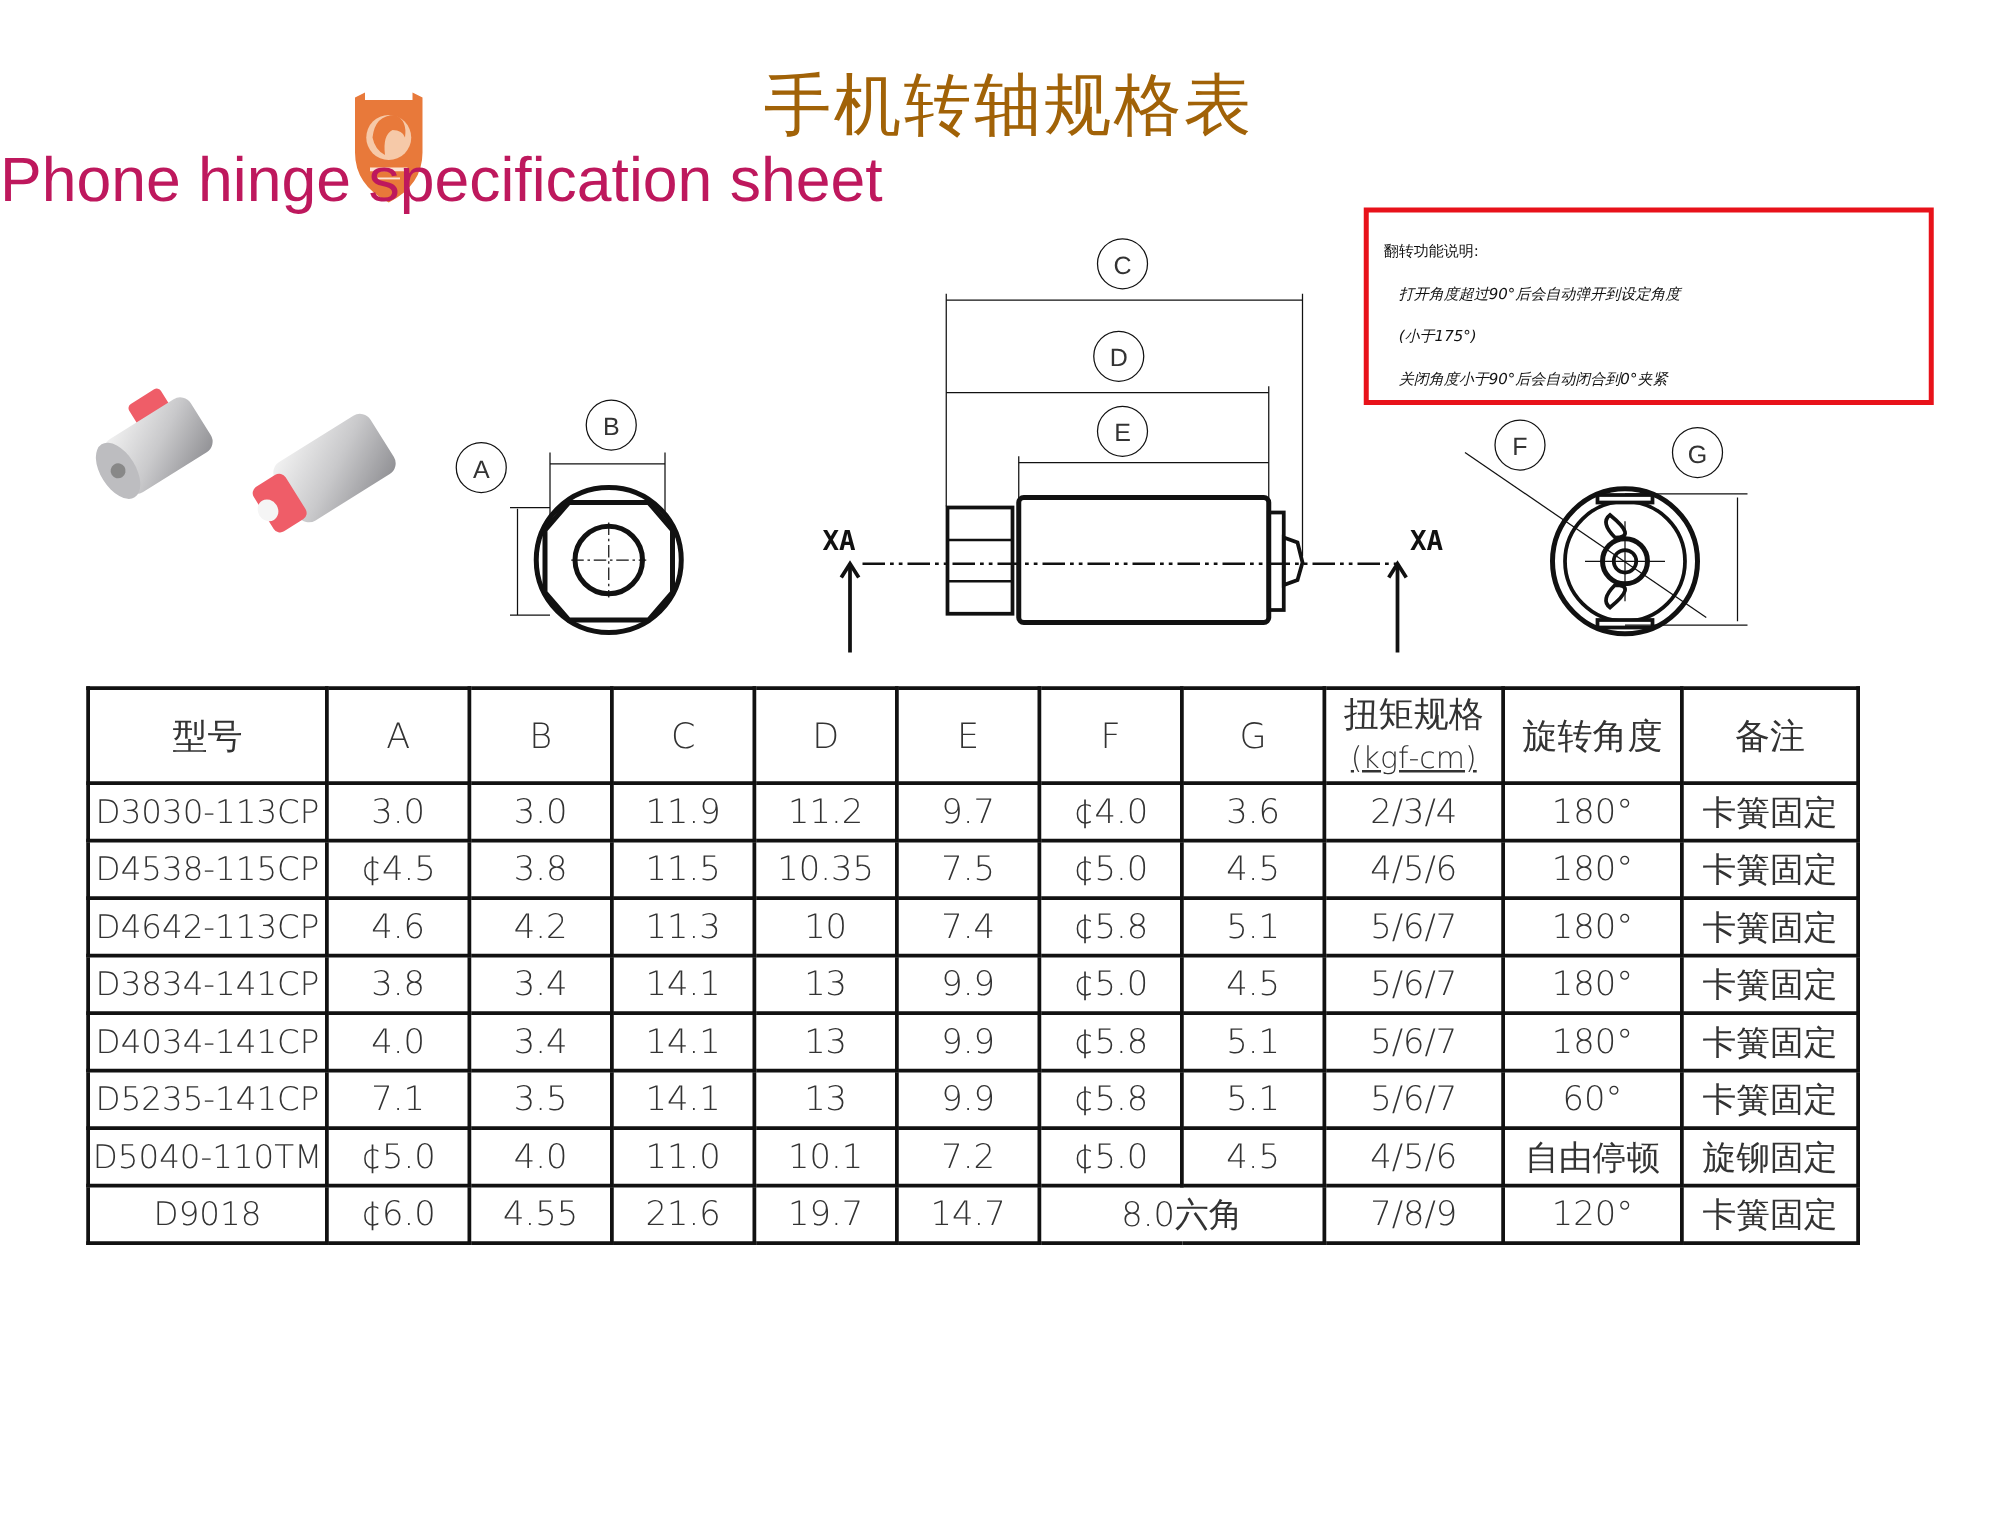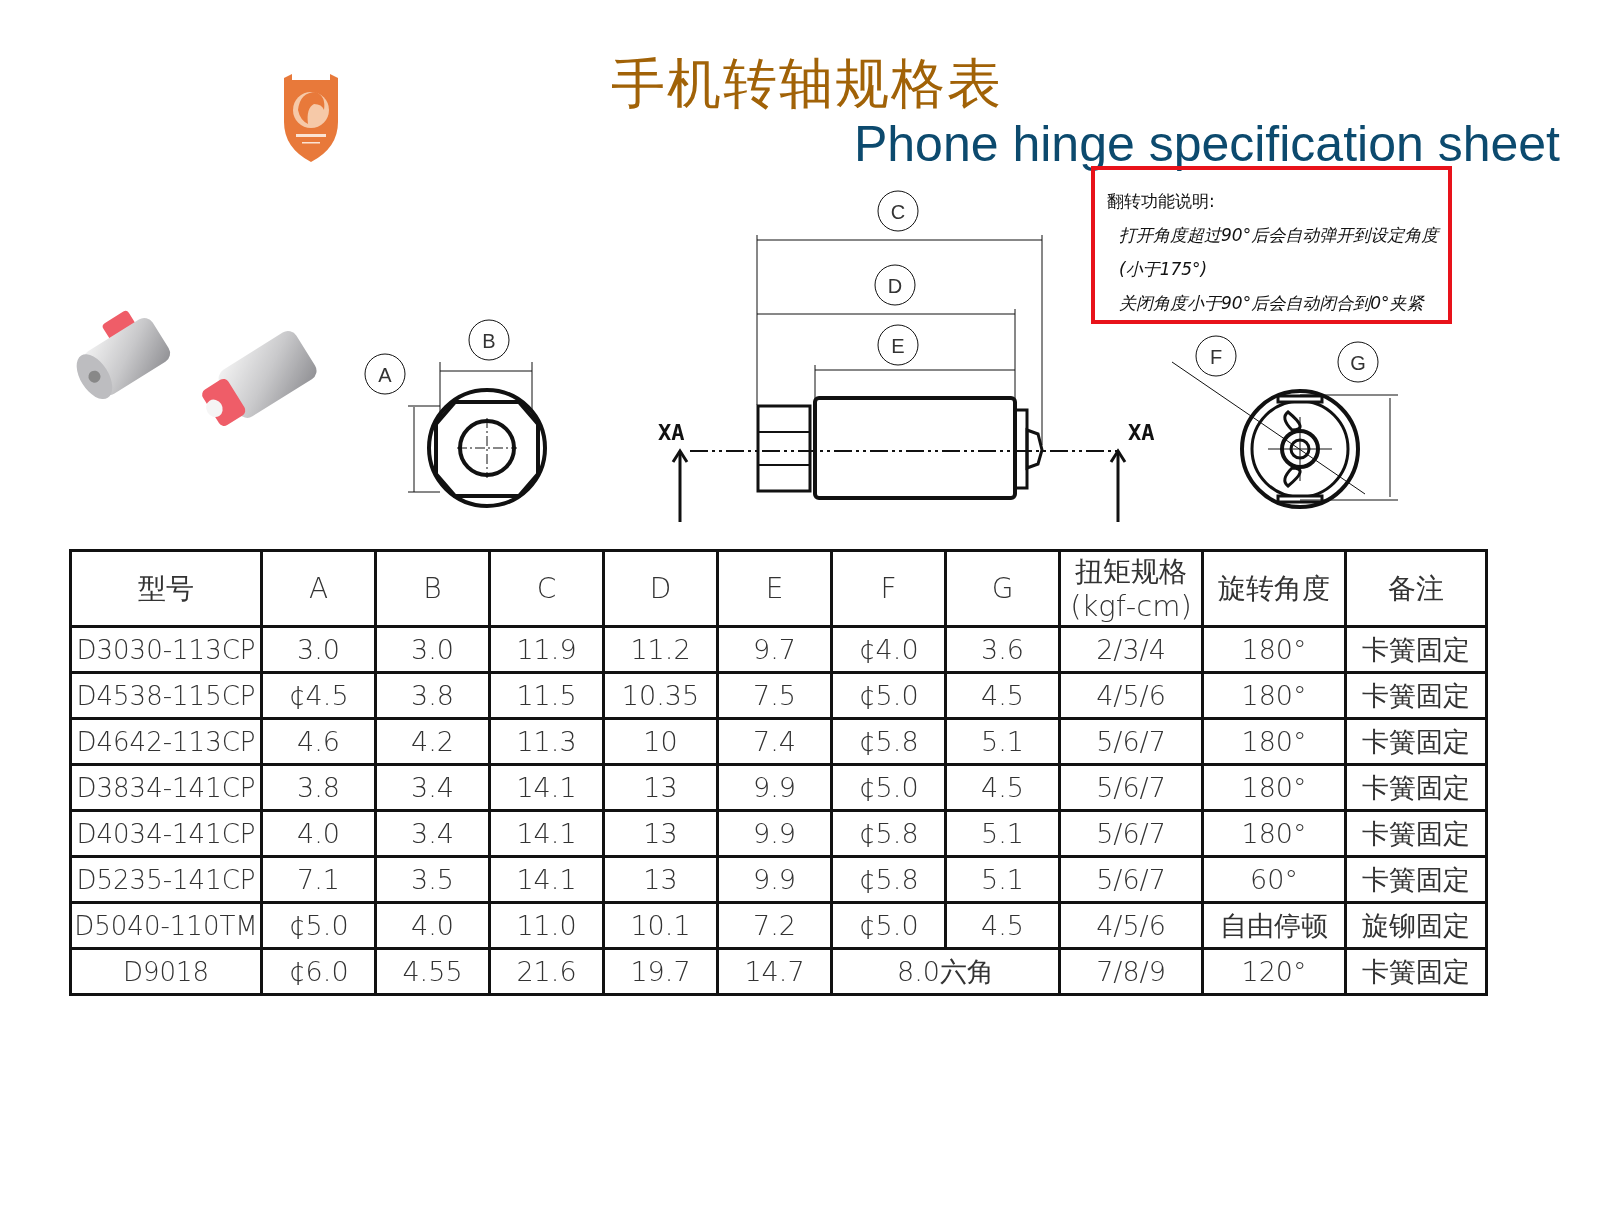--- a/index.html
+++ b/index.html
@@ -1,31 +1,31 @@
 <!DOCTYPE html>
 <html><head>
 <meta charset="utf-8">
 <style>
   html, body { margin:0; padding:0; background:#ffffff; }
   body { width:1600px; height:1213px; position:relative; overflow:hidden;
          font-family:"DejaVu Sans", "Liberation Sans", sans-serif; color:#222; }
   .abs { position:absolute; }
   .title-cn { left:0; width:1560px; top:48px; text-align:center; font-size:54px; font-weight:300; letter-spacing:2px; color:#a16207;margin-left:27px; }
-  .title-en { left:0; width:1560px; top:115px; text-align:right; font-size:50px; font-weight:300; color:#0c4a6e; font-family:"Liberation Sans", sans-serif; }
+  .title-en { left:0; width:1560px; top:115px; text-align:left; font-size:50px; font-weight:300; color:#be185d; font-family:"Liberation Sans", sans-serif; }
   .logo { left:278px; top:70px; width:66px; height:95px; }
-  .note { left:1091px; top:166px; width:361px; height:158px; border:4px solid #e8121a; box-sizing:border-box; padding:14px 12px; font-size:17px; line-height:34px; color:#111; }
+  .note { left:1091px; top:166px; width:456px; height:158px; border:4px solid #e8121a; box-sizing:border-box; padding:14px 12px; font-size:12px; line-height:34px; color:#111; }
   .note .head { margin-left:0; }
   .note .line { margin-left:12px; white-space:nowrap;font-style:italic; }
   .photo { left:72px; top:285px; width:270px; height:160px; }
   .drawing { left:360px; top:180px; }
   table.spec { position:absolute; left:69px; top:549px; width:1418px; border-collapse:collapse; table-layout:fixed; }
   table.spec th, table.spec td { border:3px solid #111; text-align:center; font-weight:300; color:#333; padding:0; }
   table.spec th { height:73px; font-size:28px; line-height:34px; }
   table.spec td { height:43px; font-size:27px; }
-  table.spec th .sub { display:block; font-size:29px; }
+  table.spec th .sub { display:block; font-size:24px;text-decoration:underline; }
   table.spec tr td:first-child { font-size:26px; }
 </style>
 </head>
 <body>
 
 <div class="abs logo">
   <svg width="66" height="95" viewBox="0 0 66 95">
     <path d="M6 8 L14 4 L14 10 L52 10 L52 4 L60 8 L60 52 Q60 78 33 92 Q6 78 6 52 Z" fill="#e8793a"></path>
     <circle cx="33" cy="40" r="18" fill="#f6c9a8"></circle>
     <path d="M20 40 Q22 22 38 22 Q48 26 46 40 Q44 34 36 34 Q28 38 30 54 Q22 50 20 40 Z" fill="#e8793a"></path>

